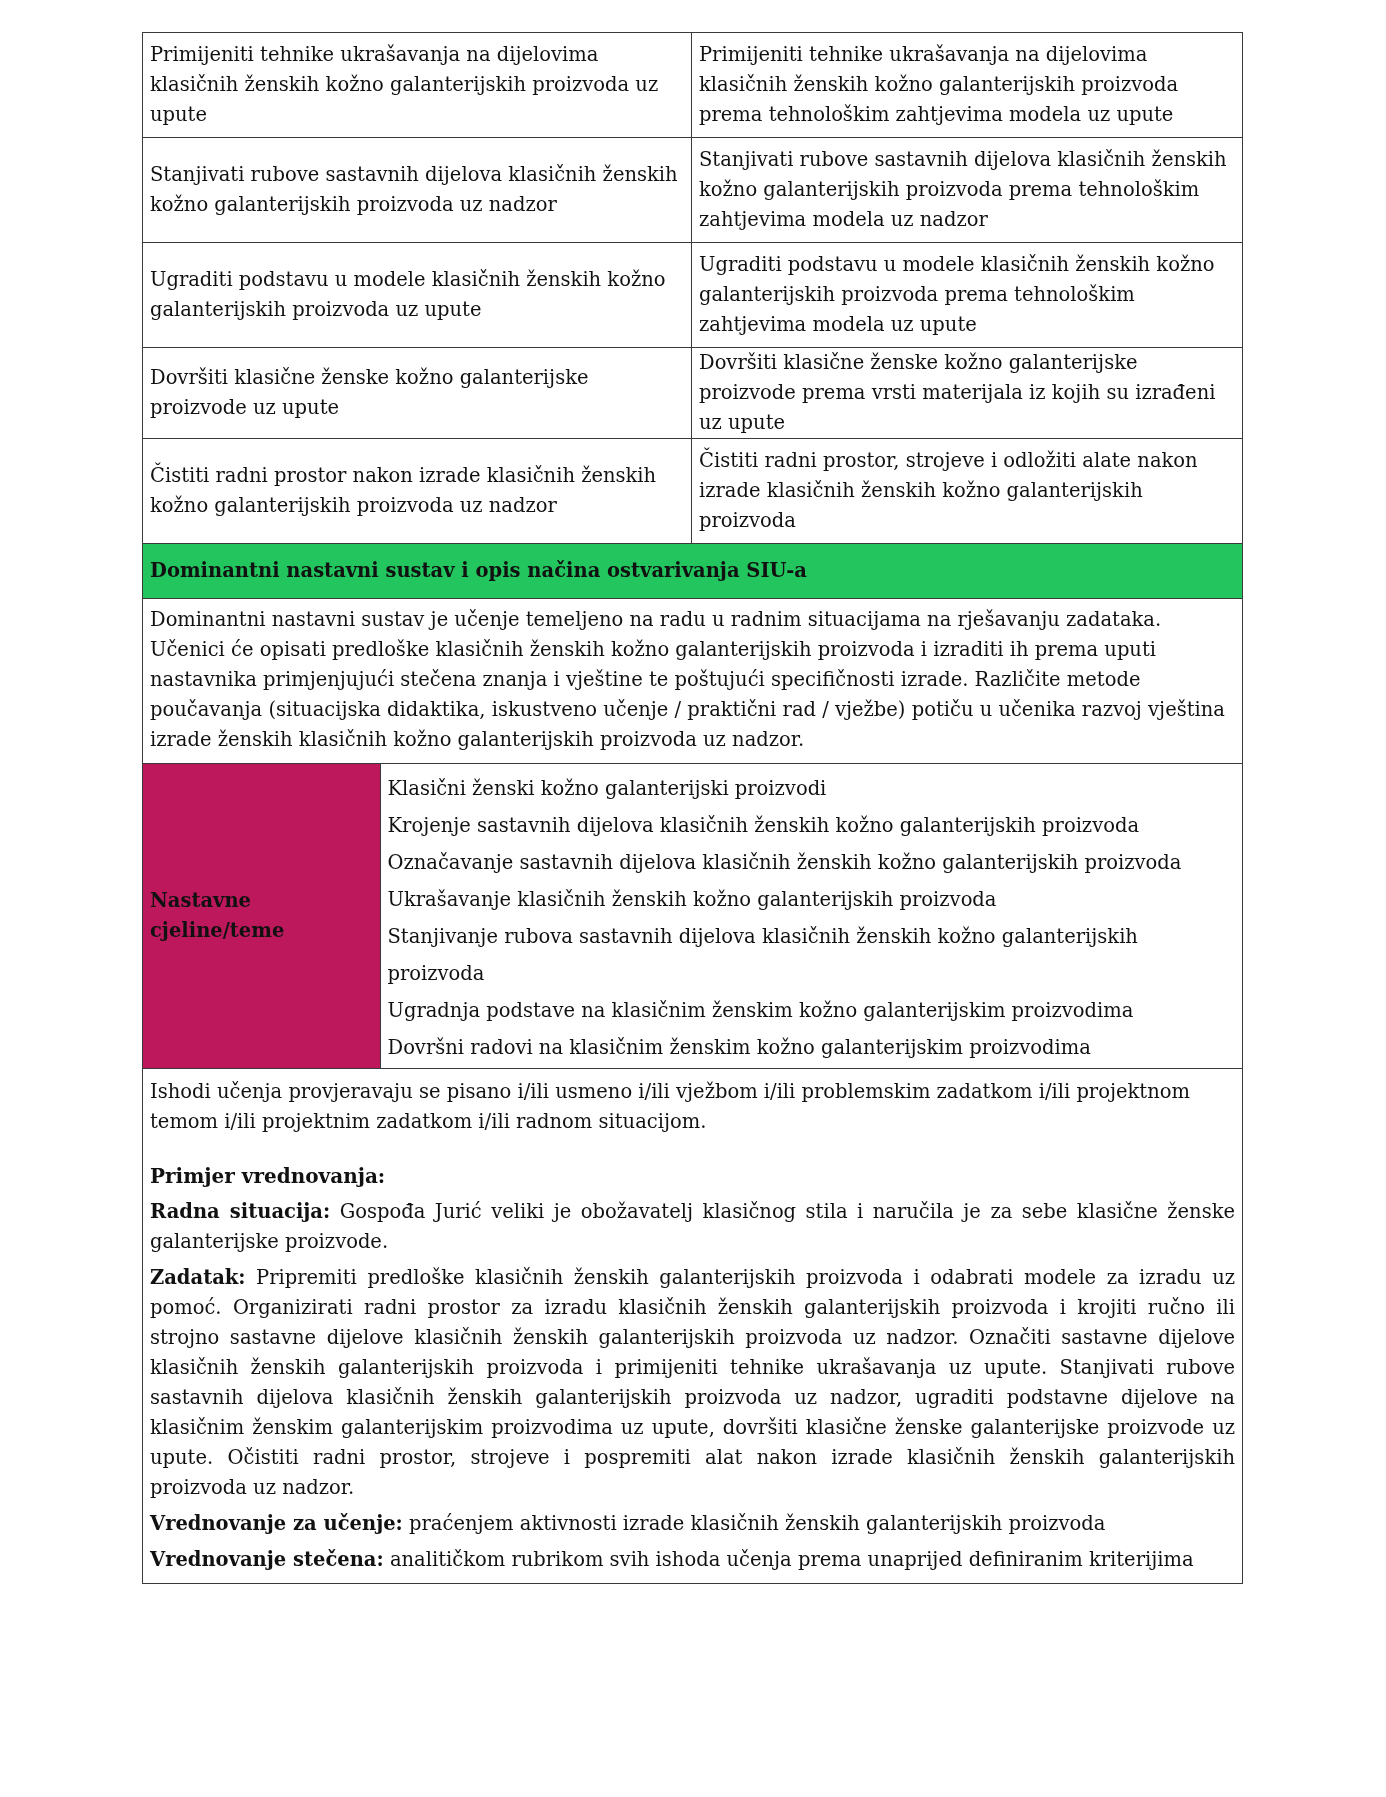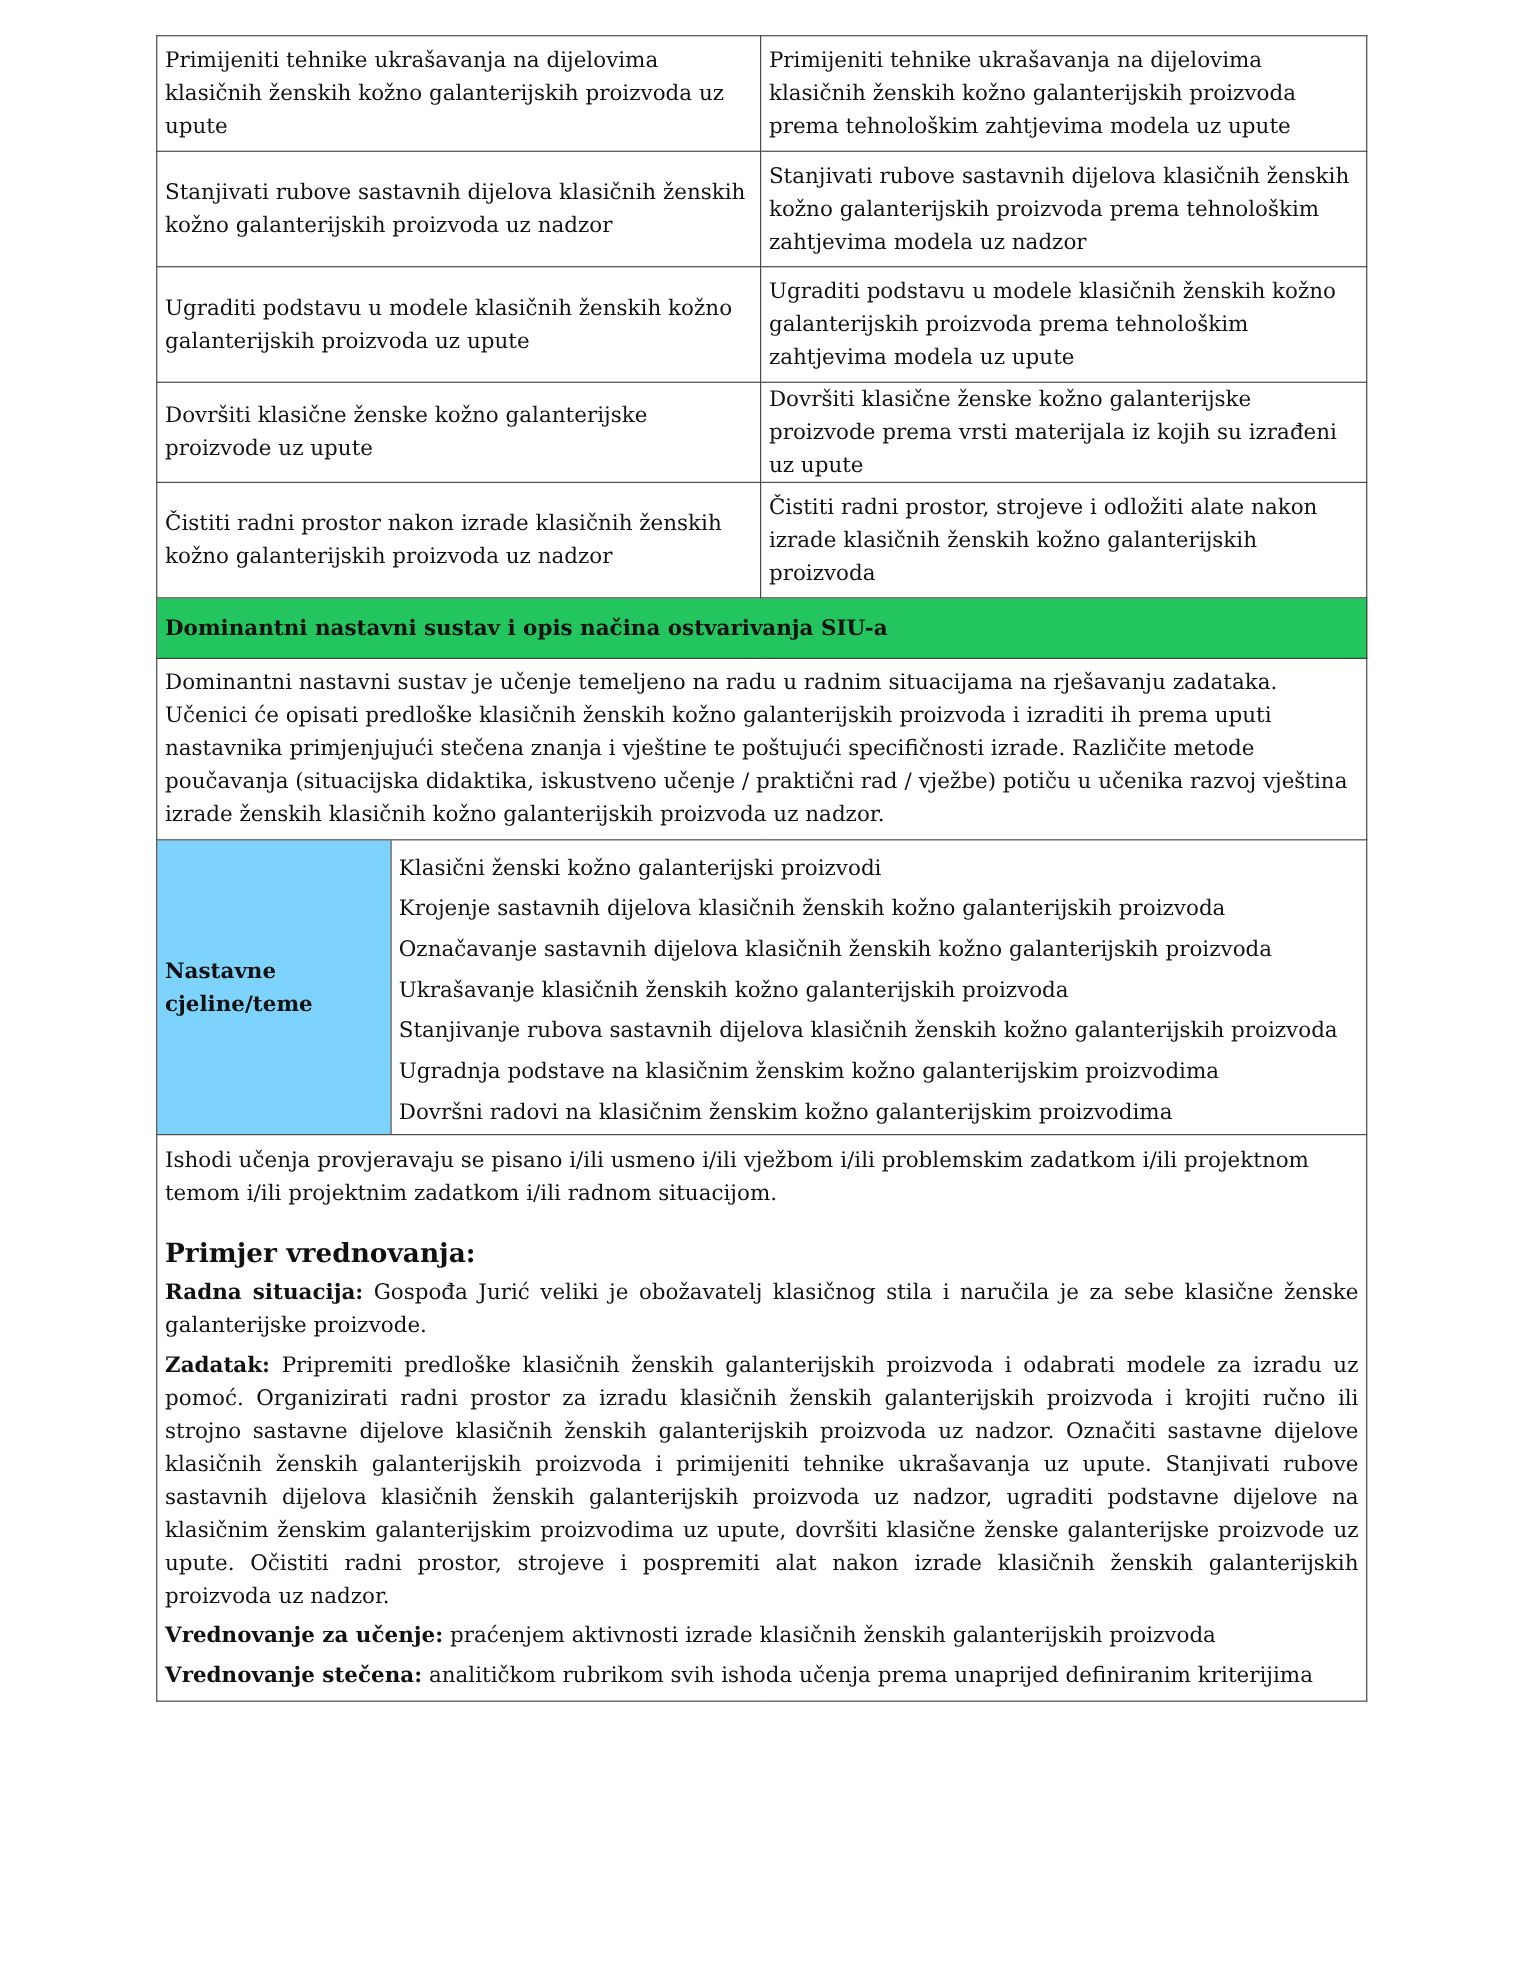--- a/index.html
+++ b/index.html
@@ -20,28 +20,28 @@
     .col-left { width: 549px; }
     .col-right { width: 551px; }
     .outcome-row td { height: 105px; }
     .outcome-row.short td { height: 75px; }
     .header-row td {
       background: #22c55e; font-weight: bold; height: 55px;
       padding-left: 7px;
     }
     .desc-cell { padding: 6px 7px 8px 7px !important; text-align: left; margin-left: 25px; }
     .topics-label {
-      background: #7dd3fc; font-weight: bold; width: 212px;
+      background: #be185d; font-weight: bold; width: 237px;
       line-height: 30px;
     }
     .topics-list { list-style: none; margin: 0; padding: 6px 0 2px 0; }
     .topics-list li { line-height: 37px; }
     .eval-cell { padding: 8px 7px 8px 7px !important; vertical-align: top !important; }
     .eval-intro { margin: 0 0 24px 0; }
-    .eval-subhead { font-weight: bold; margin: 16px 0 6px 0; font-size: 24px; }
+    .eval-subhead { font-weight: bold; margin: 16px 0 6px 0; font-size: 20px; }
     .eval-para { margin: 0 0 6px 0; text-align: justify; }
     .eval-para b { font-weight: bold; }
   </style>
 </head>
 <body>
 
 <table class="page-table">
   <colgroup>
     <col class="col-left">
     <col class="col-right">

